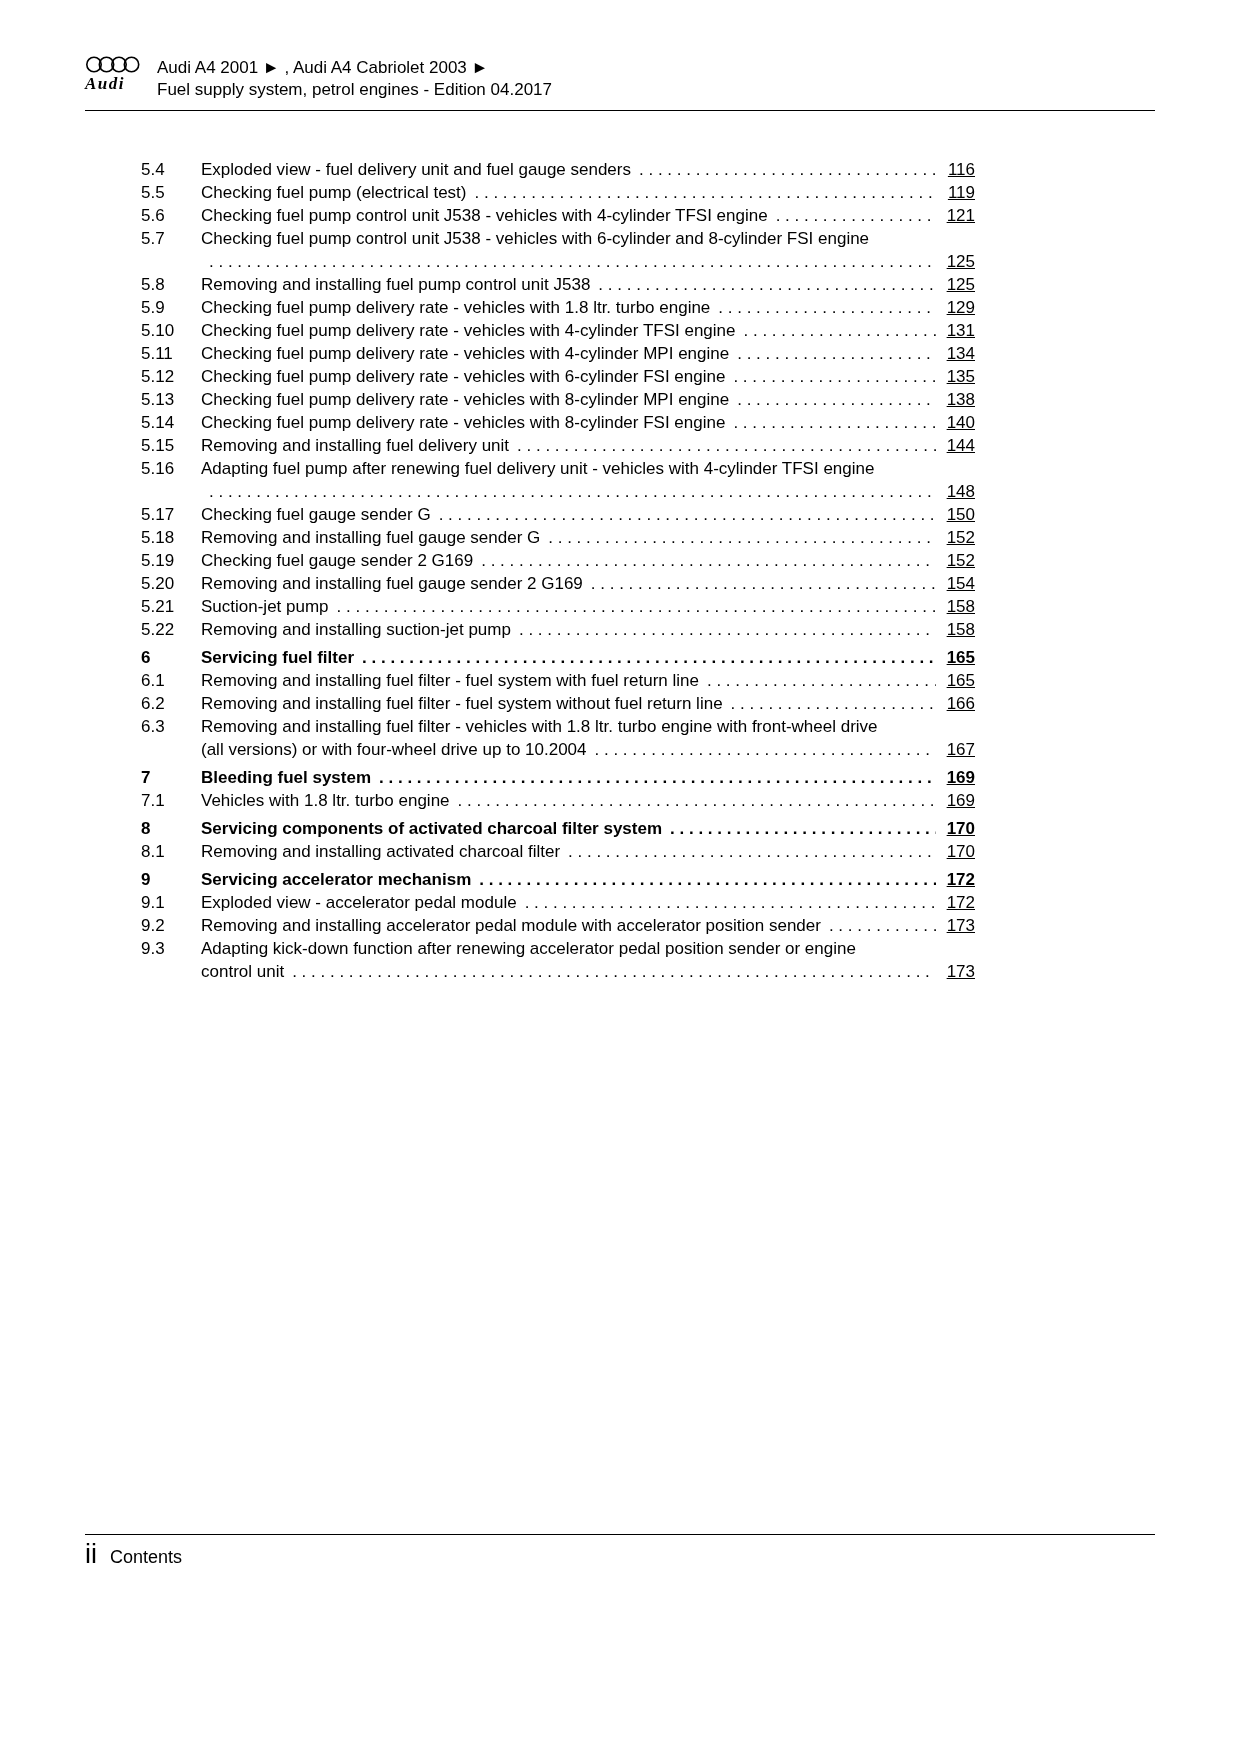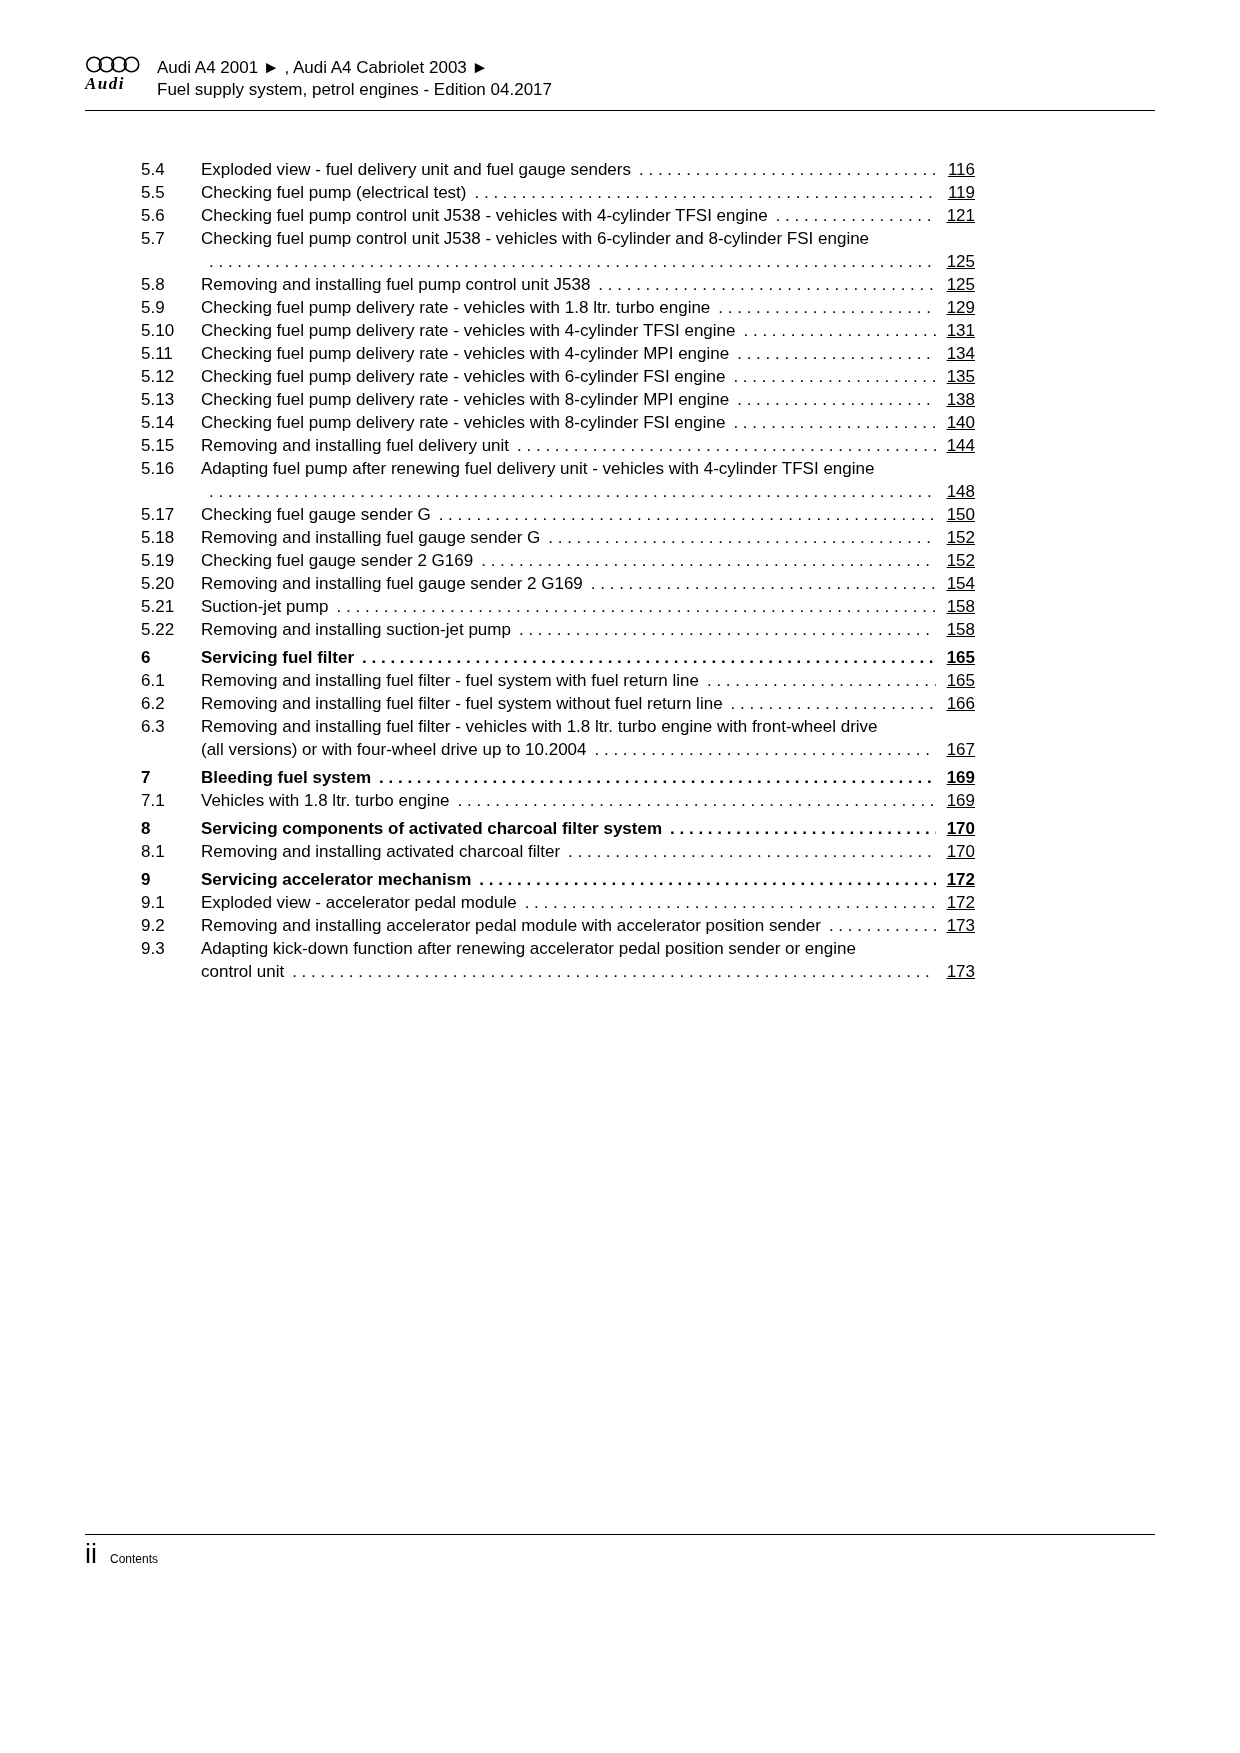--- a/index.html
+++ b/index.html
@@ -54,21 +54,21 @@
     white-space: nowrap;
     margin: 0 7px 0 8px;
   }
   .toc-page { flex: 0 0 auto; min-width: 32px; text-align: right; text-decoration: underline; }
 
   
   .footer { position: absolute; left: 85px; right: 85px; top: 1486px; margin-top: 48px; }
   .footer-rule { border-top: 1.6px solid #000; }
   .footer-text { margin-top: 5px; display: flex; align-items: baseline; }
   .footer-page { font-size: 27px; line-height: 28px; }
-  .footer-label { font-size: 12px; margin-left: 13px; }
+  .footer-label { font-size: 18px; margin-left: 13px; }
 </style>
 </head>
 <body>
 
 <div class="page">
 
   <header class="header">
     <div class="header-inner">
       <div class="logo">
         <svg width="56" height="17" viewBox="0 0 54 17" aria-hidden="true">

